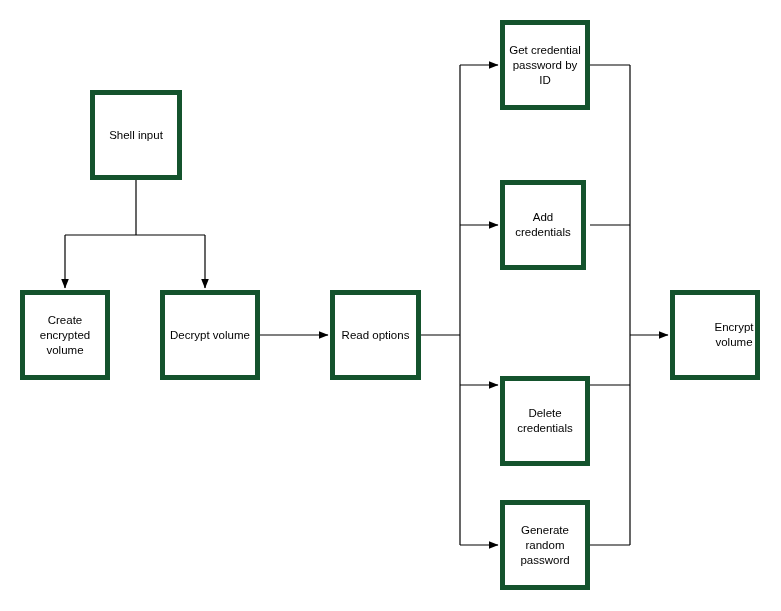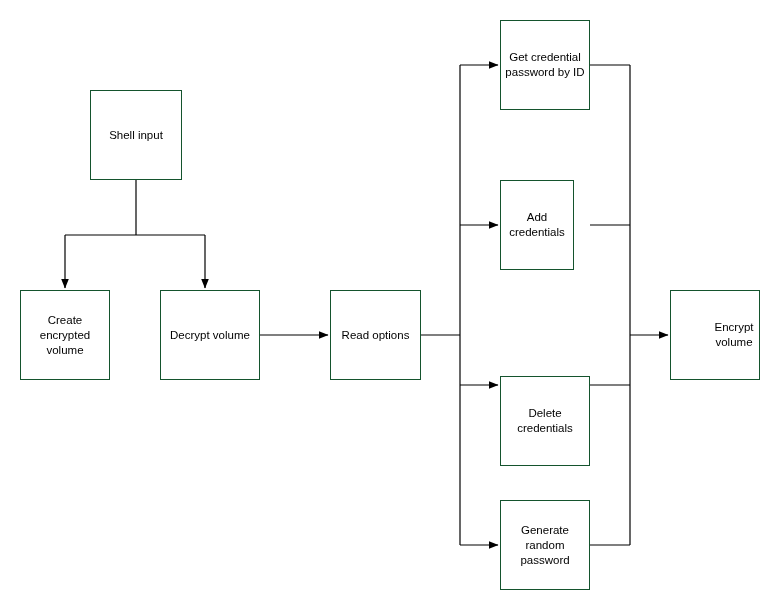--- a/index.html
+++ b/index.html
@@ -22,21 +22,21 @@
     position: absolute;
     left: 0;
     top: 0;
     width: 781px;
     height: 611px;
   }
   .node {
     position: absolute;
     box-sizing: border-box;
     background: #ffffff;
-    border: 1px solid #14532d;
+    border: 5px solid #14532d;
     display: flex;
     align-items: center;
     justify-content: center;
     text-align: center;
     font-family: "Liberation Sans", sans-serif;
     font-size: 11.5px;
     line-height: 15px;
     color: #000000;
     white-space: pre-line;
     padding: 2px 3px;
@@ -95,21 +95,21 @@
 encrypted
 volume</div>
 
   <div class="node" style="left:160px; top:290px; width:100px; height:90px;">Decrypt volume</div>
 
   <div class="node" style="left:330px; top:290px; width:91px; height:90px;">Read options</div>
 
   <div class="node" style="left:500px; top:20px; width:90px; height:90px;">Get credential
 password by ID</div>
 
-  <div class="node" style="left:500px; top:180px; width:74px; height:90px;text-align:center;">Add credentials</div>
+  <div class="node" style="left:500px; top:180px; width:86px; height:90px;text-align:center;">Add credentials</div>
 
   <div class="node" style="left:500px; top:340px; width:90px; height:90px;margin-top:36px;">Delete
 credentials</div>
 
   <div class="node" style="left:500px; top:500px; width:90px; height:90px;text-align:center;">Generate
 random
 password</div>
 
   <div class="node" style="left:670px; top:290px; width:90px; height:90px;padding-left:41px;">Encrypt volume</div>
 

